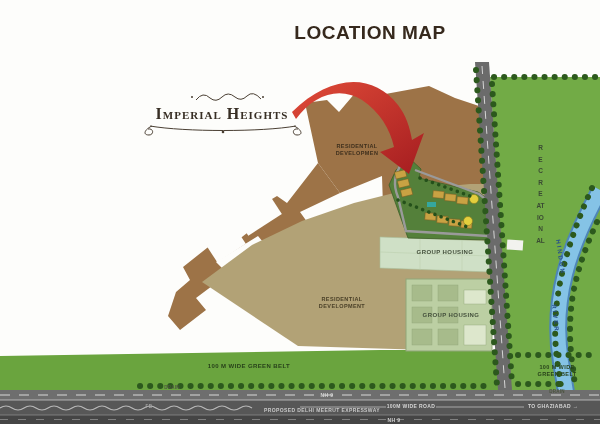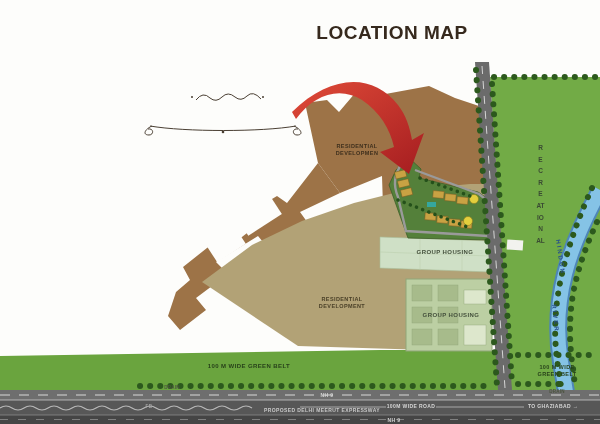--- a/index.html
+++ b/index.html
@@ -125,22 +125,23 @@
       <path d="M196,100 q7,-9 14,-2 q6,5 12,-1 q6,-6 13,0 q6,5 12,-1 q6,-6 14,3"></path>
       <path d="M150,126 C185,132 262,132 296,126"></path>
       <path d="M152,126 c-7,3 -10,9 -3,9 c5,0 5,-7 -1,-6"></path>
       <path d="M294,126 c7,3 10,9 3,9 c-5,0 -5,-7 1,-6"></path>
       <circle cx="223" cy="132" r="1.3" fill="#4a3f33" stroke="none"></circle>
       <circle cx="192" cy="97" r="1" fill="#4a3f33" stroke="none"></circle>
       <circle cx="263" cy="97" r="1" fill="#4a3f33" stroke="none"></circle>
     </g>
   </svg>
 
-  <div class="lbl title" style="left:392px;top:33px;">LOCATION MAP</div>
+  <div class="lbl title" style="left:370px;top:33px;">LOCATION MAP</div>
 
+  <div class="lbl logo-text" style="left:222px;top:114px;">Imperial Heights</div>
 
   <div class="lbl t55" style="left:357px;top:150px;color:#3e2f1d;">
     <div>RESIDENTIAL</div>
     <div>DEVELOPMEN</div>
   </div>
 
   <div class="lbl t55" style="left:342px;top:303px;color:#4a4028;">
     <div>RESIDENTIAL</div>
     <div>DEVELOPMENT</div>
   </div>

